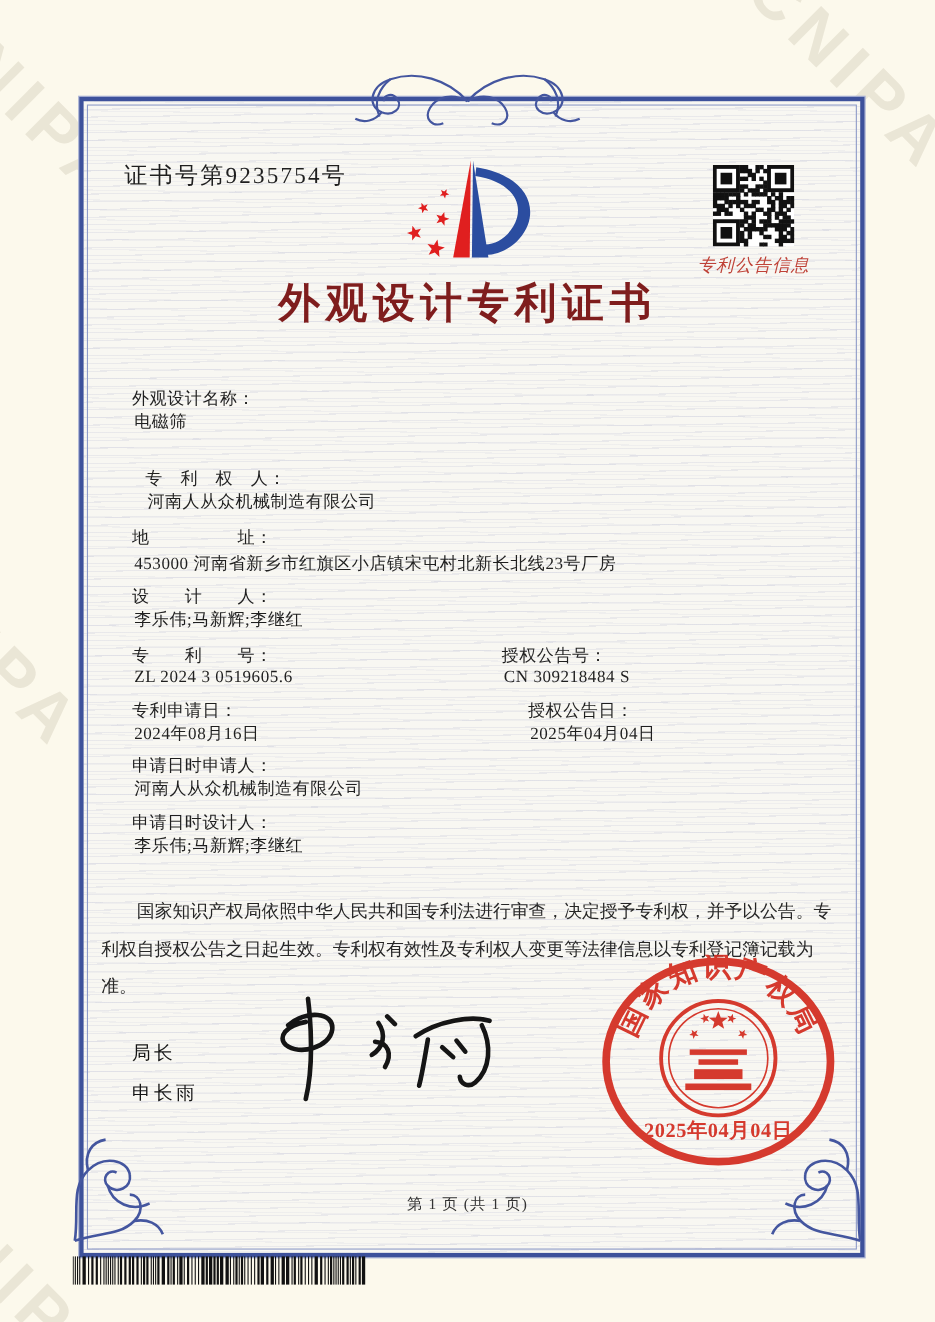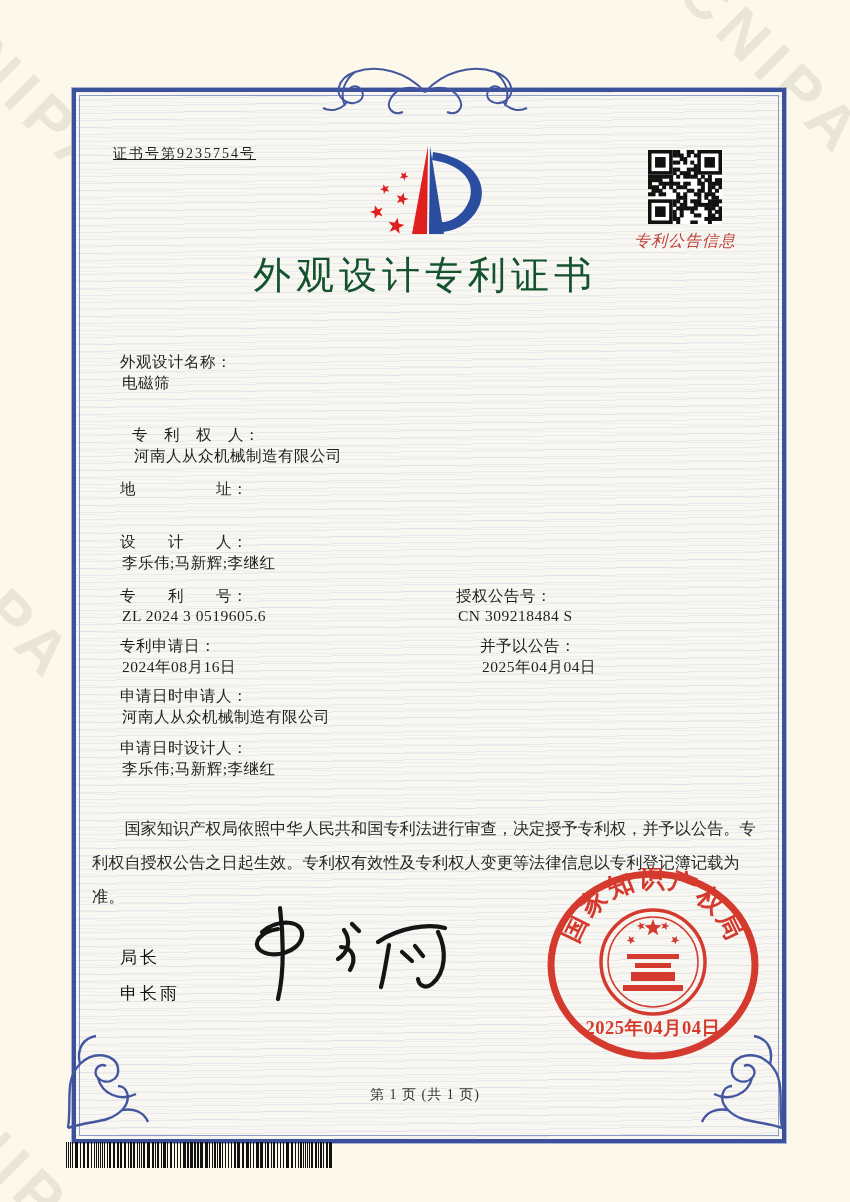--- a/index.html
+++ b/index.html
@@ -12,22 +12,22 @@
       transform:rotate(45deg);transform-origin:0 0;white-space:nowrap;pointer-events:none;z-index:0;}
   
   .frame{position:absolute;left:72px;top:88px;width:706px;height:1047px;
          border:4px solid #3d519b;box-shadow:0 0 0 1px #aab3d6;z-index:1;
          background:
            repeating-linear-gradient(179.2deg, rgba(100,106,168,0.10) 0 1px, rgba(0,0,0,0) 1px 7px),
            repeating-linear-gradient(180.8deg, rgba(120,126,182,0.07) 0 1px, rgba(0,0,0,0) 1px 9px),
            #f8f7f2;}
   .frame-inner{position:absolute;inset:3px;border:1px solid #8e9bc8;}
   
-  .certno{left:113px;top:145px;font-size:14px;letter-spacing:2px;text-decoration:underline;}
-  .title{left:0;top:250px;width:850px;text-align:center;font-size:38px;font-weight:normal;letter-spacing:5px;color:#14532d;}
+  .certno{left:113px;top:145px;font-size:21px;letter-spacing:2px;}
+  .title{left:0;top:250px;width:850px;text-align:center;font-size:38px;font-weight:bold;letter-spacing:5px;color:#7f1d1d;}
   .qr-caption{left:626px;top:231px;width:118px;text-align:center;font-size:16px;
               color:#bf4238;font-style:italic;letter-spacing:1px;}
   .row{position:absolute;display:flex;font-size:15.5px;letter-spacing:0.5px;flex-direction:column;}
   .row .lbl{white-space:pre;}
   .row .val{margin-left:2px;}
   .legal{left:92px;top:812px;width:672px;font-size:16.2px;line-height:34px;
          text-indent:2em;color:#262626;}
   .sig-label{position:absolute;left:120px;font-family:"Liberation Sans","DejaVu Sans",sans-serif;
              font-size:17px;font-weight:400;letter-spacing:3px;color:#141414;}
   .footer{left:0;top:1086px;width:850px;text-align:center;font-size:14px;letter-spacing:1px;color:#333;}
@@ -269,39 +269,40 @@
 <div class="row" style="left:120px;top:352px;z-index:4">
   <span class="lbl">外观设计名称：</span>
   <span class="val">电磁筛</span>
 </div>
 <div class="row" style="left:132px;top:425px;z-index:4">
   <span class="lbl">专　利　权　人：</span>
   <span class="val">河南人从众机械制造有限公司</span>
 </div>
 <div class="row" style="left:120px;top:479px;z-index:4">
   <span class="lbl">地　　　　　址：</span>
+  <span class="val" style="width:500px;line-height:26px">453000 河南省新乡市红旗区小店镇宋屯村北新长北线23号厂房</span>
 </div>
 <div class="row" style="left:120px;top:532px;z-index:4">
   <span class="lbl">设　　计　　人：</span>
   <span class="val">李乐伟;马新辉;李继红</span>
 </div>
 <div class="row" style="left:120px;top:586px;z-index:4">
   <span class="lbl">专　　利　　号：</span>
   <span class="val">ZL 2024 3 0519605.6</span>
 </div>
 <div class="row" style="left:456px;top:586px;z-index:4">
   <span class="lbl">授权公告号：</span>
   <span class="val">CN 309218484 S</span>
 </div>
 <div class="row" style="left:120px;top:636px;z-index:4">
   <span class="lbl">专利申请日：</span>
   <span class="val">2024年08月16日</span>
 </div>
 <div class="row" style="left:480px;top:636px;z-index:4">
-  <span class="lbl">并予以公告：</span>
+  <span class="lbl">授权公告日：</span>
   <span class="val">2025年04月04日</span>
 </div>
 <div class="row" style="left:120px;top:686px;z-index:4">
   <span class="lbl">申请日时申请人：</span>
   <span class="val">河南人从众机械制造有限公司</span>
 </div>
 <div class="row" style="left:120px;top:738px;z-index:4">
   <span class="lbl">申请日时设计人：</span>
   <span class="val">李乐伟;马新辉;李继红</span>
 </div>

